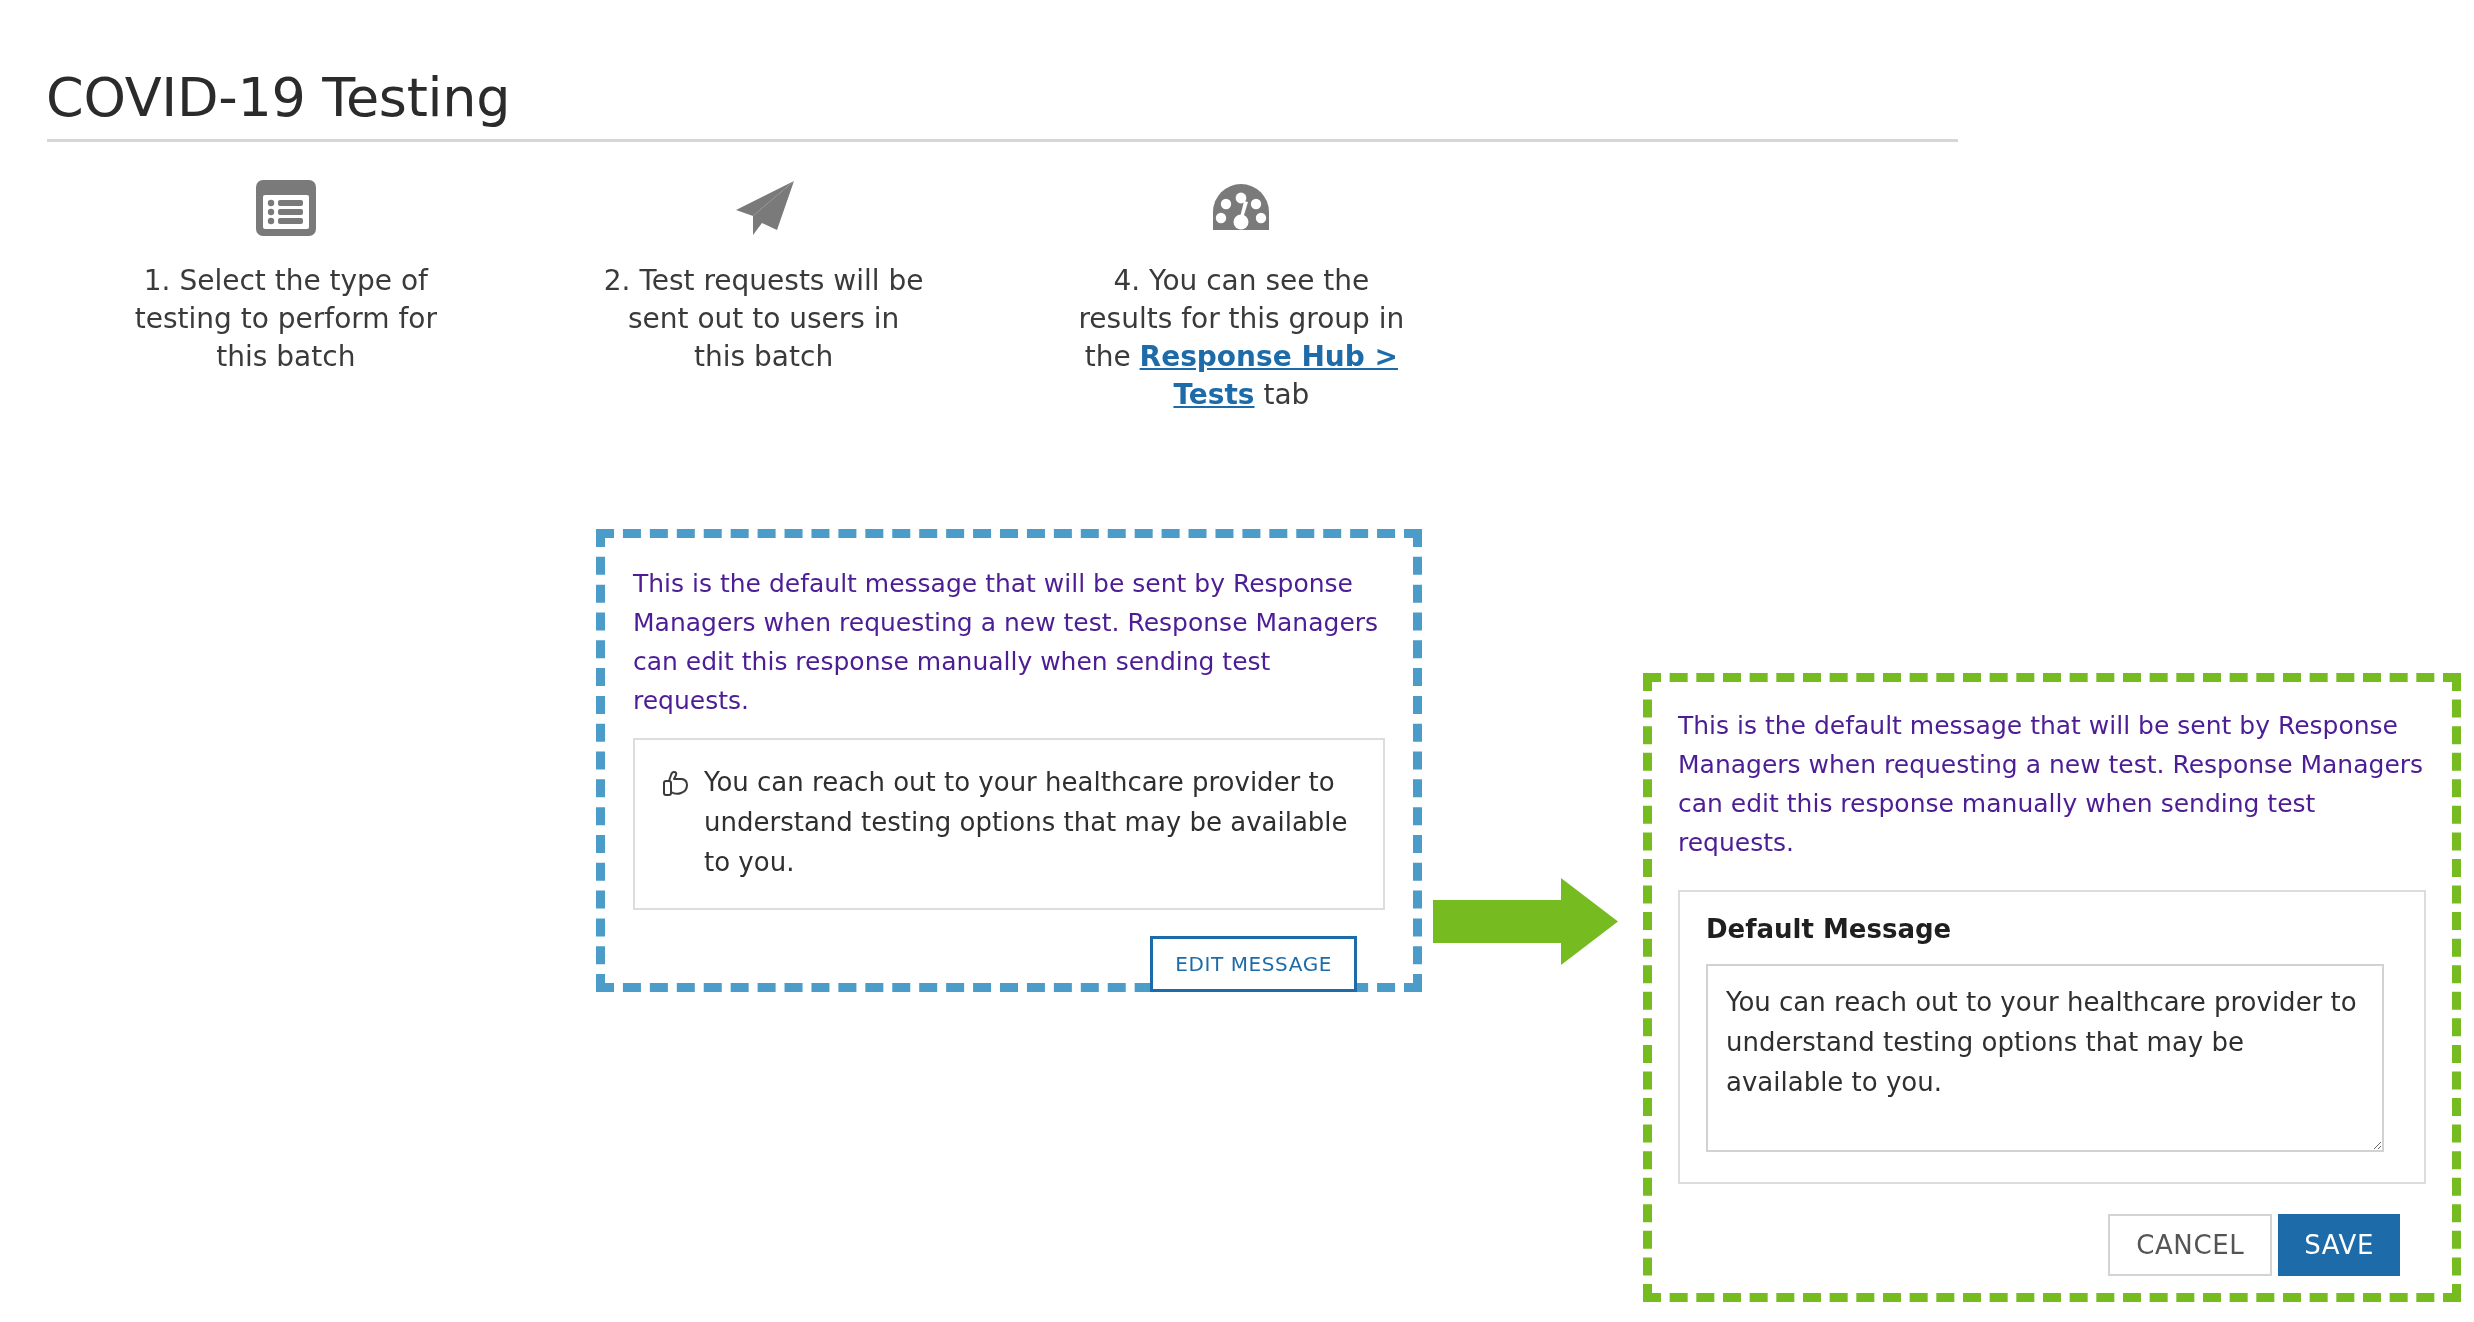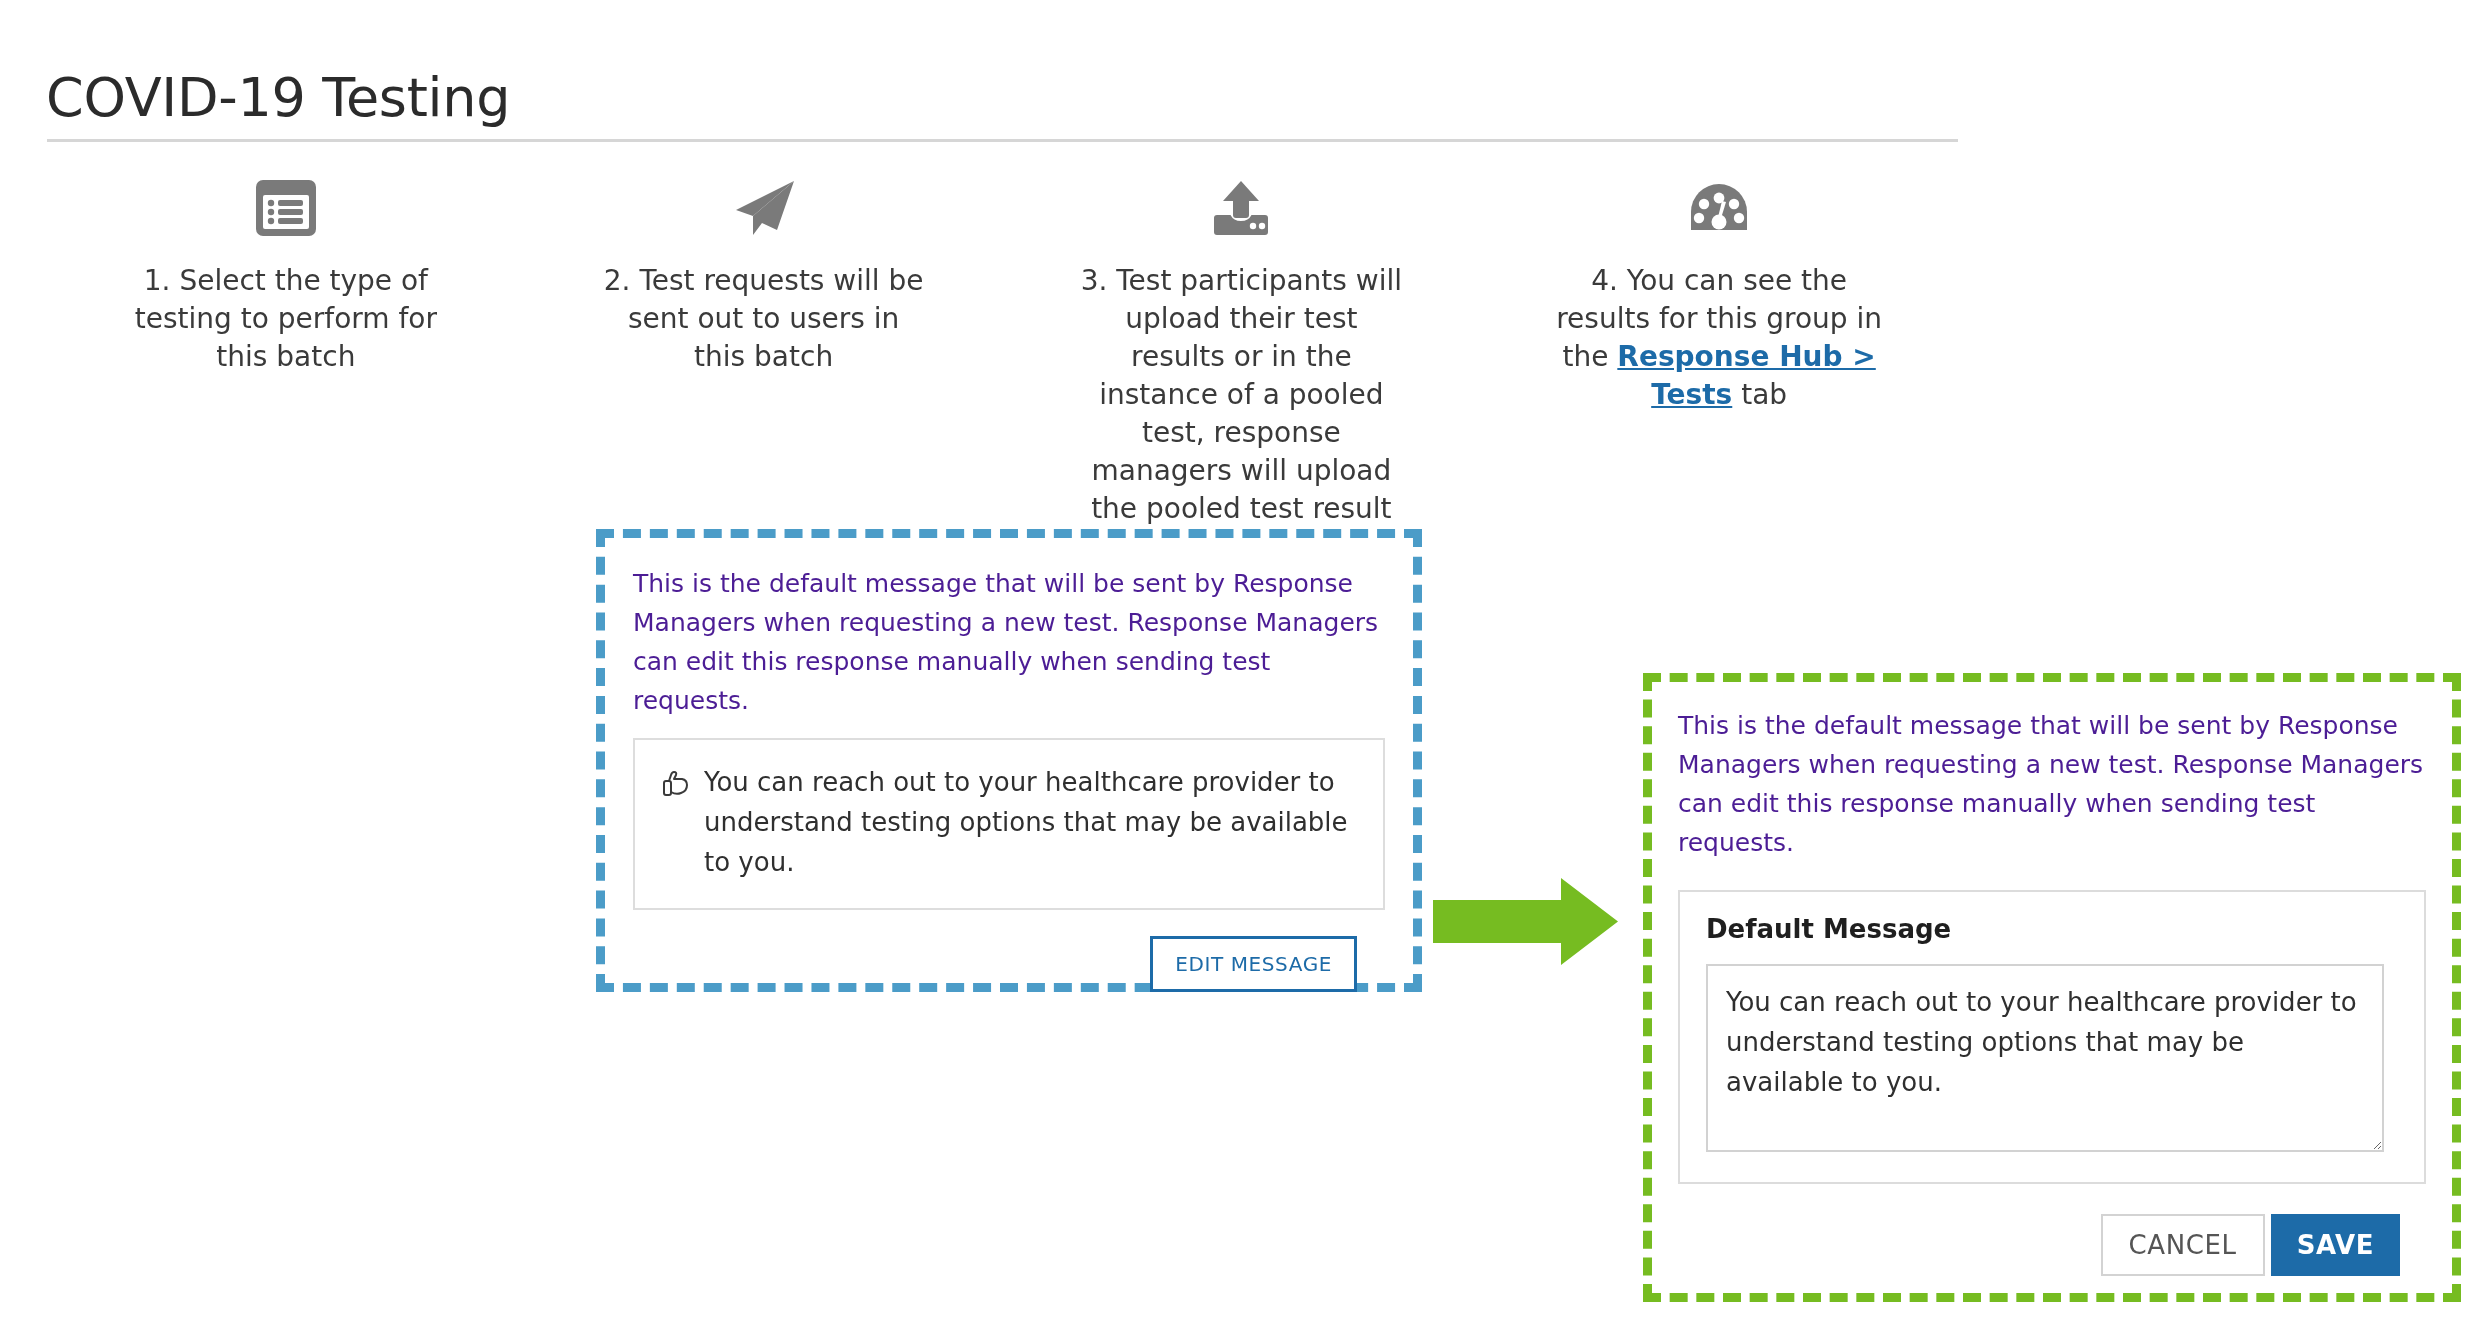--- a/index.html
+++ b/index.html
@@ -194,21 +194,20 @@
   #save-button {
     border: none;
     background: #1d6ba8;
     color: #ffffff;
     font-size: 26px;
     letter-spacing: 0.6px;
     font-family: inherit;
     padding: 18px 26px;
     cursor: pointer;
     line-height: 1;
-    font-weight: bold;
   }
 </style>
 </head>
 <body>
 
 <h1 id="page-title">COVID-19 Testing</h1>
 <div id="title-rule"></div>
 
 <div id="steps">
 
@@ -231,31 +230,20 @@
   <div class="step">
     <span class="step-icon">
       <svg width="66" height="60" viewBox="0 0 66 60">
         <path d="M63 3 L5 32 L22 38 L63 3 Z" fill="#7a7a7a"></path>
         <path d="M63 3 L22 38 L22 57 L31 45 L46 52 L63 3 Z" fill="#7a7a7a"></path>
       </svg>
     </span>
     <div class="step-text">2. Test requests will be sent out to users in this batch</div>
   </div>
 
-  <div class="step">
-    <span class="step-icon">
-      <svg width="60" height="58" viewBox="0 0 60 58">
-        <path d="M30 2 L48 22 L38 22 L38 36 Q38 39 35 39 L25 39 Q22 39 22 36 L22 22 L12 22 Z" fill="#7a7a7a"></path>
-        <path d="M6 36 L19.5 36 Q22.5 42 30 42 Q37.5 42 40.5 36 L54 36 Q57 36 57 39 L57 53 Q57 56 54 56 L6 56 Q3 56 3 53 L3 39 Q3 36 6 36 Z" fill="#7a7a7a"></path>
-        <circle cx="42" cy="47" r="3.2" fill="#ffffff"></circle>
-        <circle cx="51" cy="47" r="3.2" fill="#ffffff"></circle>
-      </svg>
-    </span>
-    <div class="step-text">3. Test participants will upload their test results or in the instance of a pooled test, response managers will upload the pooled test result</div>
-  </div>
 
   <div class="step">
     <span class="step-icon">
       <svg width="60" height="52" viewBox="0 0 60 52">
         <path d="M30 2 A28 28 0 0 1 58 30 L58 48 L2 48 L2 30 A28 28 0 0 1 30 2 Z" fill="#7a7a7a"></path>
         <circle cx="30" cy="16" r="5.4" fill="#ffffff"></circle>
         <circle cx="15" cy="22" r="5.2" fill="#ffffff"></circle>
         <circle cx="45" cy="22" r="5.2" fill="#ffffff"></circle>
         <circle cx="10" cy="36" r="5.2" fill="#ffffff"></circle>
         <circle cx="50" cy="36" r="5.2" fill="#ffffff"></circle>

